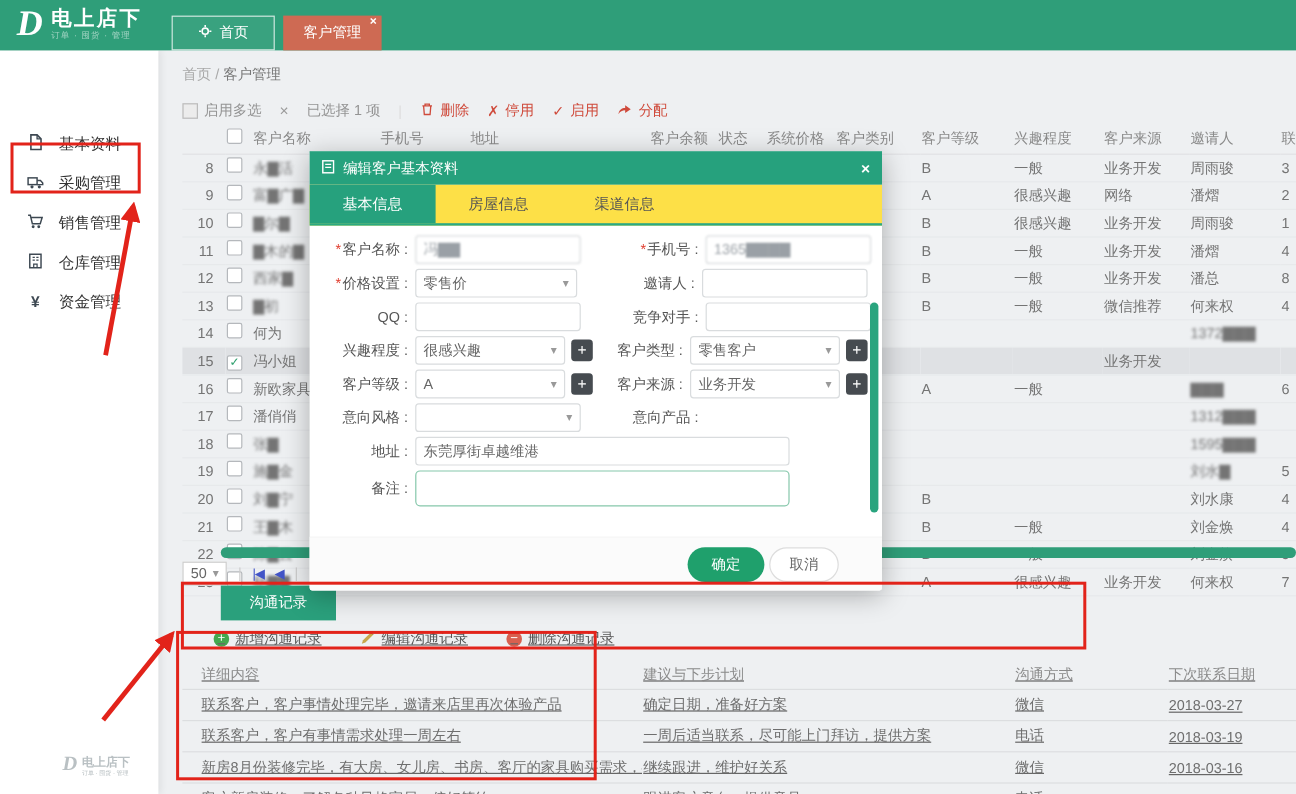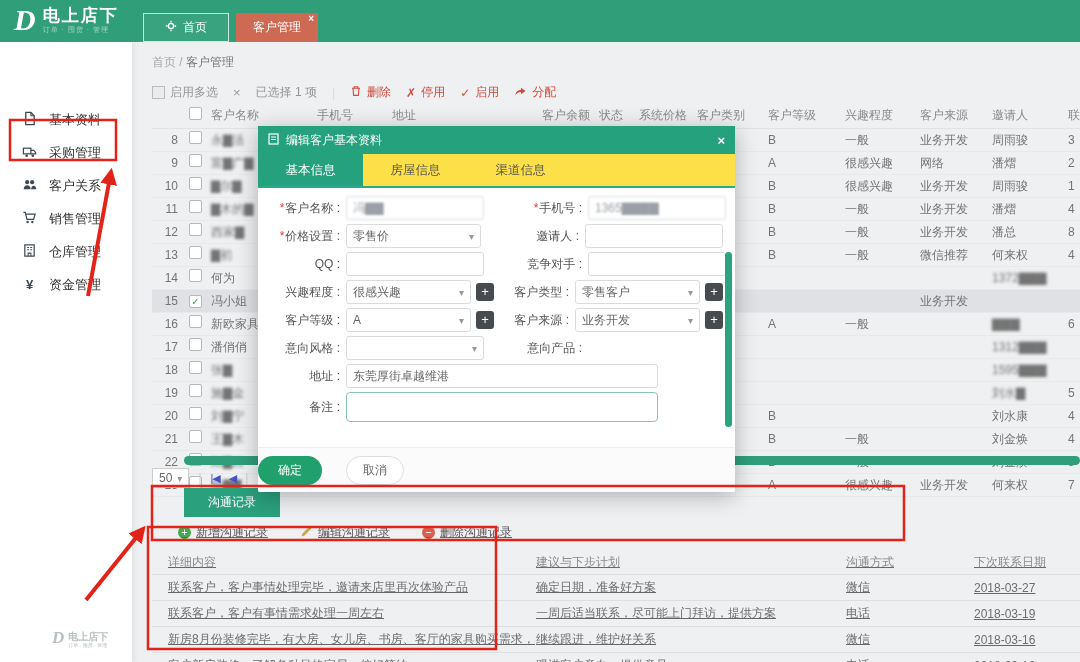--- a/index.html
+++ b/index.html
@@ -94,21 +94,21 @@
     padding:0 6px;font-size:12px;color:#666;background:#fff;font-family:inherit;}
   .fsel{display:flex;align-items:center;justify-content:space-between;cursor:pointer;}
   .caret{color:#999;font-size:10px;}
   .plus{width:18px;height:18px;margin-left:5px;flex:0 0 auto;background:#464b50;color:#fff;border-radius:3px;
     text-align:center;line-height:18px;font-size:13px;cursor:pointer;}
   .gap{width:14px;flex:0 0 auto;}
   .fwide{width:312px;}
   .fremark{width:312px;height:30px;border:1px solid #86c7ab;border-radius:4px;box-sizing:border-box;}
   .r2{filter:blur(1px);color:#9aa0a6;}
   .m-foot{position:absolute;left:0;right:0;bottom:0;height:44px;background:#fbfbfb;border-top:1px solid #eee;
-    display:flex;align-items:center;gap:24px;padding-right:36px;border-radius:0 0 2px 2px;}
+    display:flex;align-items:center;justify-content:flex-end;gap:4px;padding-right:36px;border-radius:0 0 2px 2px;}
   .btn-ok{background:#1fa06c;color:#fff;border-radius:15px;padding:6px 20px;cursor:pointer;}
   .btn-cancel{background:#fff;border:1px solid #ddd;color:#666;border-radius:15px;padding:5px 16px;cursor:pointer;}
   .m-scroll{position:absolute;right:3px;top:64px;width:7px;height:175px;background:#29a47e;border-radius:4px;}
 
   
   .anno{position:absolute;left:0;top:0;z-index:40;pointer-events:none;}
   .abox{fill:none;stroke:#e2231a;stroke-width:2.5px;}
   .aline{stroke:#e2231a;stroke-width:4px;}
 </style>
 </head>
@@ -149,29 +149,20 @@
         <span>基本资料</span>
       </div>
       <div class="side-item">
         <span><svg width="15" height="15" viewBox="0 0 16 16">
               <rect x="1.5" y="4.5" width="8" height="6" fill="none" stroke="#3d4852" stroke-width="1.3"></rect>
               <path d="M9.5 6.8h3l2 2.2v1.5h-5" fill="none" stroke="#3d4852" stroke-width="1.3"></path>
               <circle cx="5" cy="12.5" r="1.4" fill="#3d4852"></circle>
               <circle cx="11.5" cy="12.5" r="1.4" fill="#3d4852"></circle>
             </svg></span>
         <span>采购管理</span>
-      </div>
-      <div class="side-item">
-        <span><svg width="15" height="15" viewBox="0 0 16 16">
-              <circle cx="5.5" cy="5.5" r="2.2" fill="#3d4852"></circle>
-              <circle cx="10.8" cy="5.5" r="2.2" fill="#3d4852"></circle>
-              <path d="M1.8 13c0-2.6 1.8-4.1 3.7-4.1S9.2 10.4 9.2 13z" fill="#3d4852"></path>
-              <path d="M9.6 13c.2-2.2 1.4-3.8 2.8-3.8 1.5 0 2.8 1.6 2.8 3.8z" fill="#3d4852"></path>
-            </svg></span>
-        <span>客户关系</span>
       </div>
       <div class="side-item">
         <span><svg width="15" height="15" viewBox="0 0 16 16">
               <path d="M1.5 2.5h2l1.8 7.5h7l1.7-5.5H4.6" fill="none" stroke="#3d4852" stroke-width="1.3"></path>
               <circle cx="6" cy="12.8" r="1.3" fill="#3d4852"></circle>
               <circle cx="11" cy="12.8" r="1.3" fill="#3d4852"></circle>
             </svg></span>
         <span>销售管理</span>
       </div>
       <div class="side-item">

